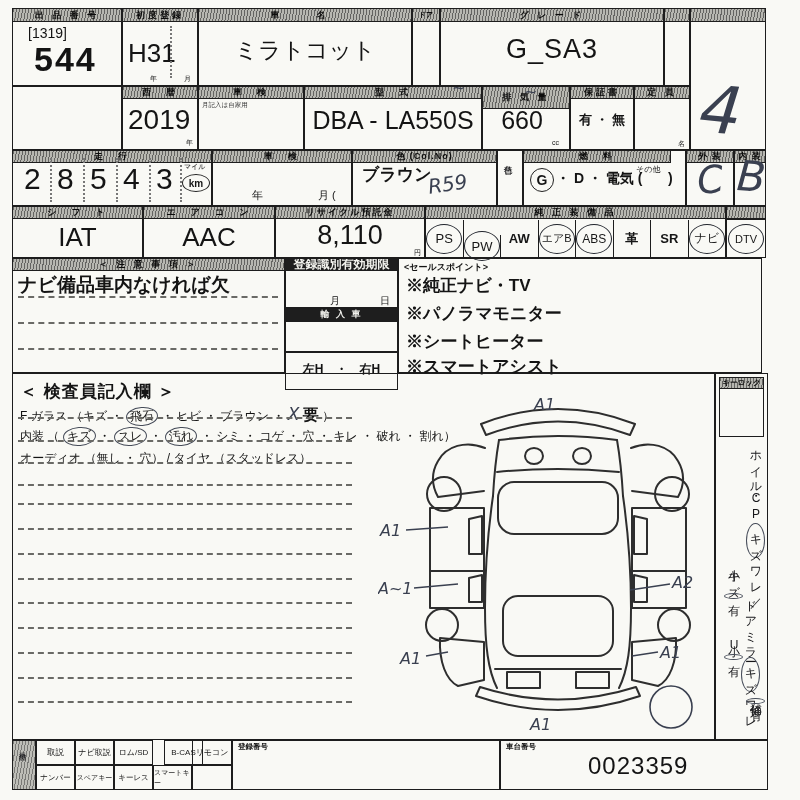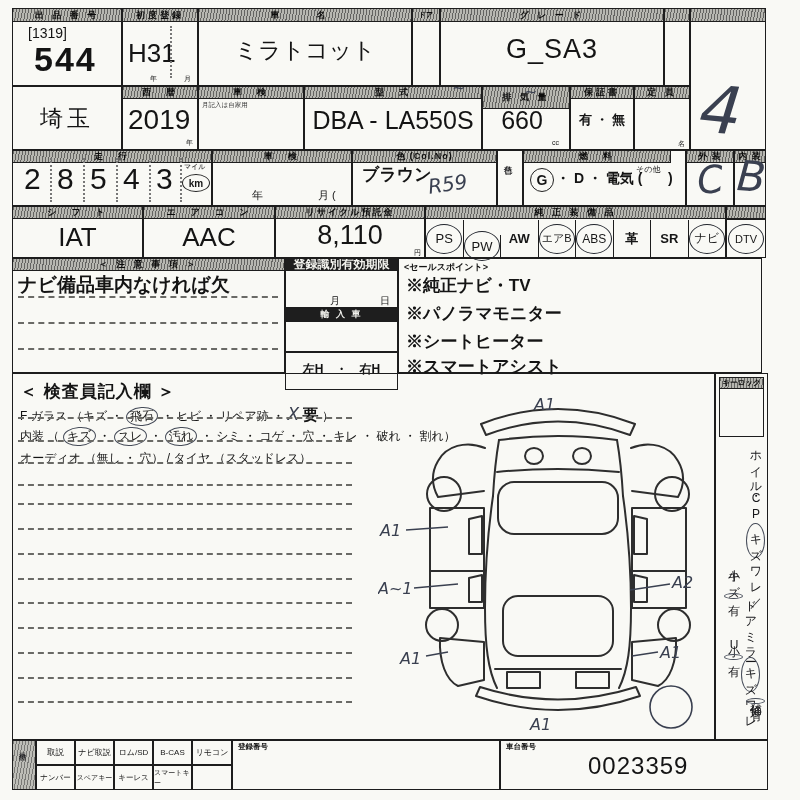--- a/index.html
+++ b/index.html
@@ -53,21 +53,20 @@
   <div class="cell" style="left:440px;top:8px;width:224px;height:78px"></div>
   <div class="v ctr" style="left:440px;top:28px;width:224px;height:42px;font-size:27px;letter-spacing:1px">G_SA3</div>
 
   <div class="hd" style="left:664px;top:8px;width:26px;height:14px"></div>
   <div class="cell" style="left:664px;top:8px;width:26px;height:78px"></div>
   <div class="hd" style="left:690px;top:8px;width:76px;height:14px"></div>
   <div class="cell" style="left:690px;top:8px;width:76px;height:142px"></div>
   <div class="hand" style="left:700px;top:72px;font-size:66px;transform:rotate(6deg)">4</div>
 
   <div class="cell" style="left:12px;top:86px;width:110px;height:64px"></div>
-  <div class="v ctr" style="left:12px;top:96px;width:110px;height:44px;font-size:23px;letter-spacing:4px">埼玉</div>
 
   <div class="hd" style="left:122px;top:86px;width:76px;height:13px">西　暦</div>
   <div class="cell" style="left:122px;top:86px;width:76px;height:64px"></div>
   <div class="v" style="left:128px;top:104px;font-size:28px">2019</div>
   <div class="v tiny" style="left:186px;top:138px">年</div>
 
   <div class="hd" style="left:198px;top:86px;width:106px;height:13px">車　検</div>
   <div class="cell" style="left:198px;top:86px;width:106px;height:64px"></div>
   <div class="v" style="left:202px;top:101px;font-size:6.5px;color:#333">月記入は自家用</div>
 
@@ -201,21 +200,21 @@
   <div class="v" style="left:406px;top:302px;font-size:17px;font-weight:bold">※パノラマモニター</div>
   <div class="v" style="left:406px;top:355px;font-size:17px;font-weight:bold">※スマートアシスト</div>
   <div class="v" style="left:406px;top:330px;font-size:17px;font-weight:bold">※シートヒーター</div>
 
   <div class="cell" style="left:12px;top:373px;width:703px;height:367px"></div>
   <div class="v" style="left:20px;top:380px;font-size:17px;font-weight:bold;letter-spacing:1px">＜ 検査員記入欄 ＞</div>
 
   <div class="v" style="left:20px;top:404px;font-size:12px">
     <span>F ガラス （キズ ・</span>
     <span class="oval">飛石</span>
-    <span>・ ヒビ ・ リペア跡 ・</span>
+    <span>・ ヒビ ・ ブラウン ・</span>
     <span class="hand" style="position:static;font-size:17px">X</span>
     <span style="font-size:16px;font-weight:bold">要</span>
     <span>）</span>
   </div>
   <div class="v" style="left:20px;top:427px;font-size:12px">
     <span>内装 （</span>
     <span class="oval">キズ</span>
     <span>・</span>
     <span class="oval">スレ</span>
     <span>・</span>
@@ -309,21 +308,21 @@
   <div class="vert" style="left:746px;top:694px">
     <span>補修</span><span class="oval" style="transform:none;padding:1px 0">有</span>
   </div>
 
   <div class="cell" style="left:12px;top:740px;width:24px;height:50px;background:#b3b3ad;background-image:repeating-linear-gradient(100deg,rgba(35,35,35,.4) 0 1px,rgba(215,215,208,.3) 1px 3px)"></div>
   <div class="vert" style="left:17px;top:746px;font-size:7px;letter-spacing:1px">添付品</div>
 
   <div class="cell ctr" style="left:36px;top:740px;width:39px;height:25px;font-size:8.5px">取説</div>
   <div class="cell ctr" style="left:75px;top:740px;width:39px;height:25px;font-size:8px">ナビ取説</div>
   <div class="cell ctr" style="left:114px;top:740px;width:39px;height:25px;font-size:8px">ロム/SD</div>
-  <div class="cell ctr" style="left:153px;top:740px;width:39px;height:25px;font-size:8px">B-CAS</div>
+  <div class="cell ctr" style="left:164px;top:740px;width:39px;height:25px;font-size:8px">B-CAS</div>
   <div class="cell ctr" style="left:192px;top:740px;width:40px;height:25px;font-size:8px">リモコン</div>
   <div class="cell ctr" style="left:36px;top:765px;width:39px;height:25px;font-size:7.5px">ナンバー</div>
   <div class="cell ctr" style="left:75px;top:765px;width:39px;height:25px;font-size:7px">スペアキー</div>
   <div class="cell ctr" style="left:114px;top:765px;width:39px;height:25px;font-size:7.5px">キーレス</div>
   <div class="cell ctr" style="left:153px;top:765px;width:39px;height:25px;font-size:7px">スマートキー</div>
   <div class="cell" style="left:192px;top:765px;width:40px;height:25px"></div>
 
   <div class="cell" style="left:232px;top:740px;width:268px;height:50px"></div>
   <div class="v" style="left:238px;top:742px;font-size:7.5px;font-weight:bold">登録番号</div>
 

